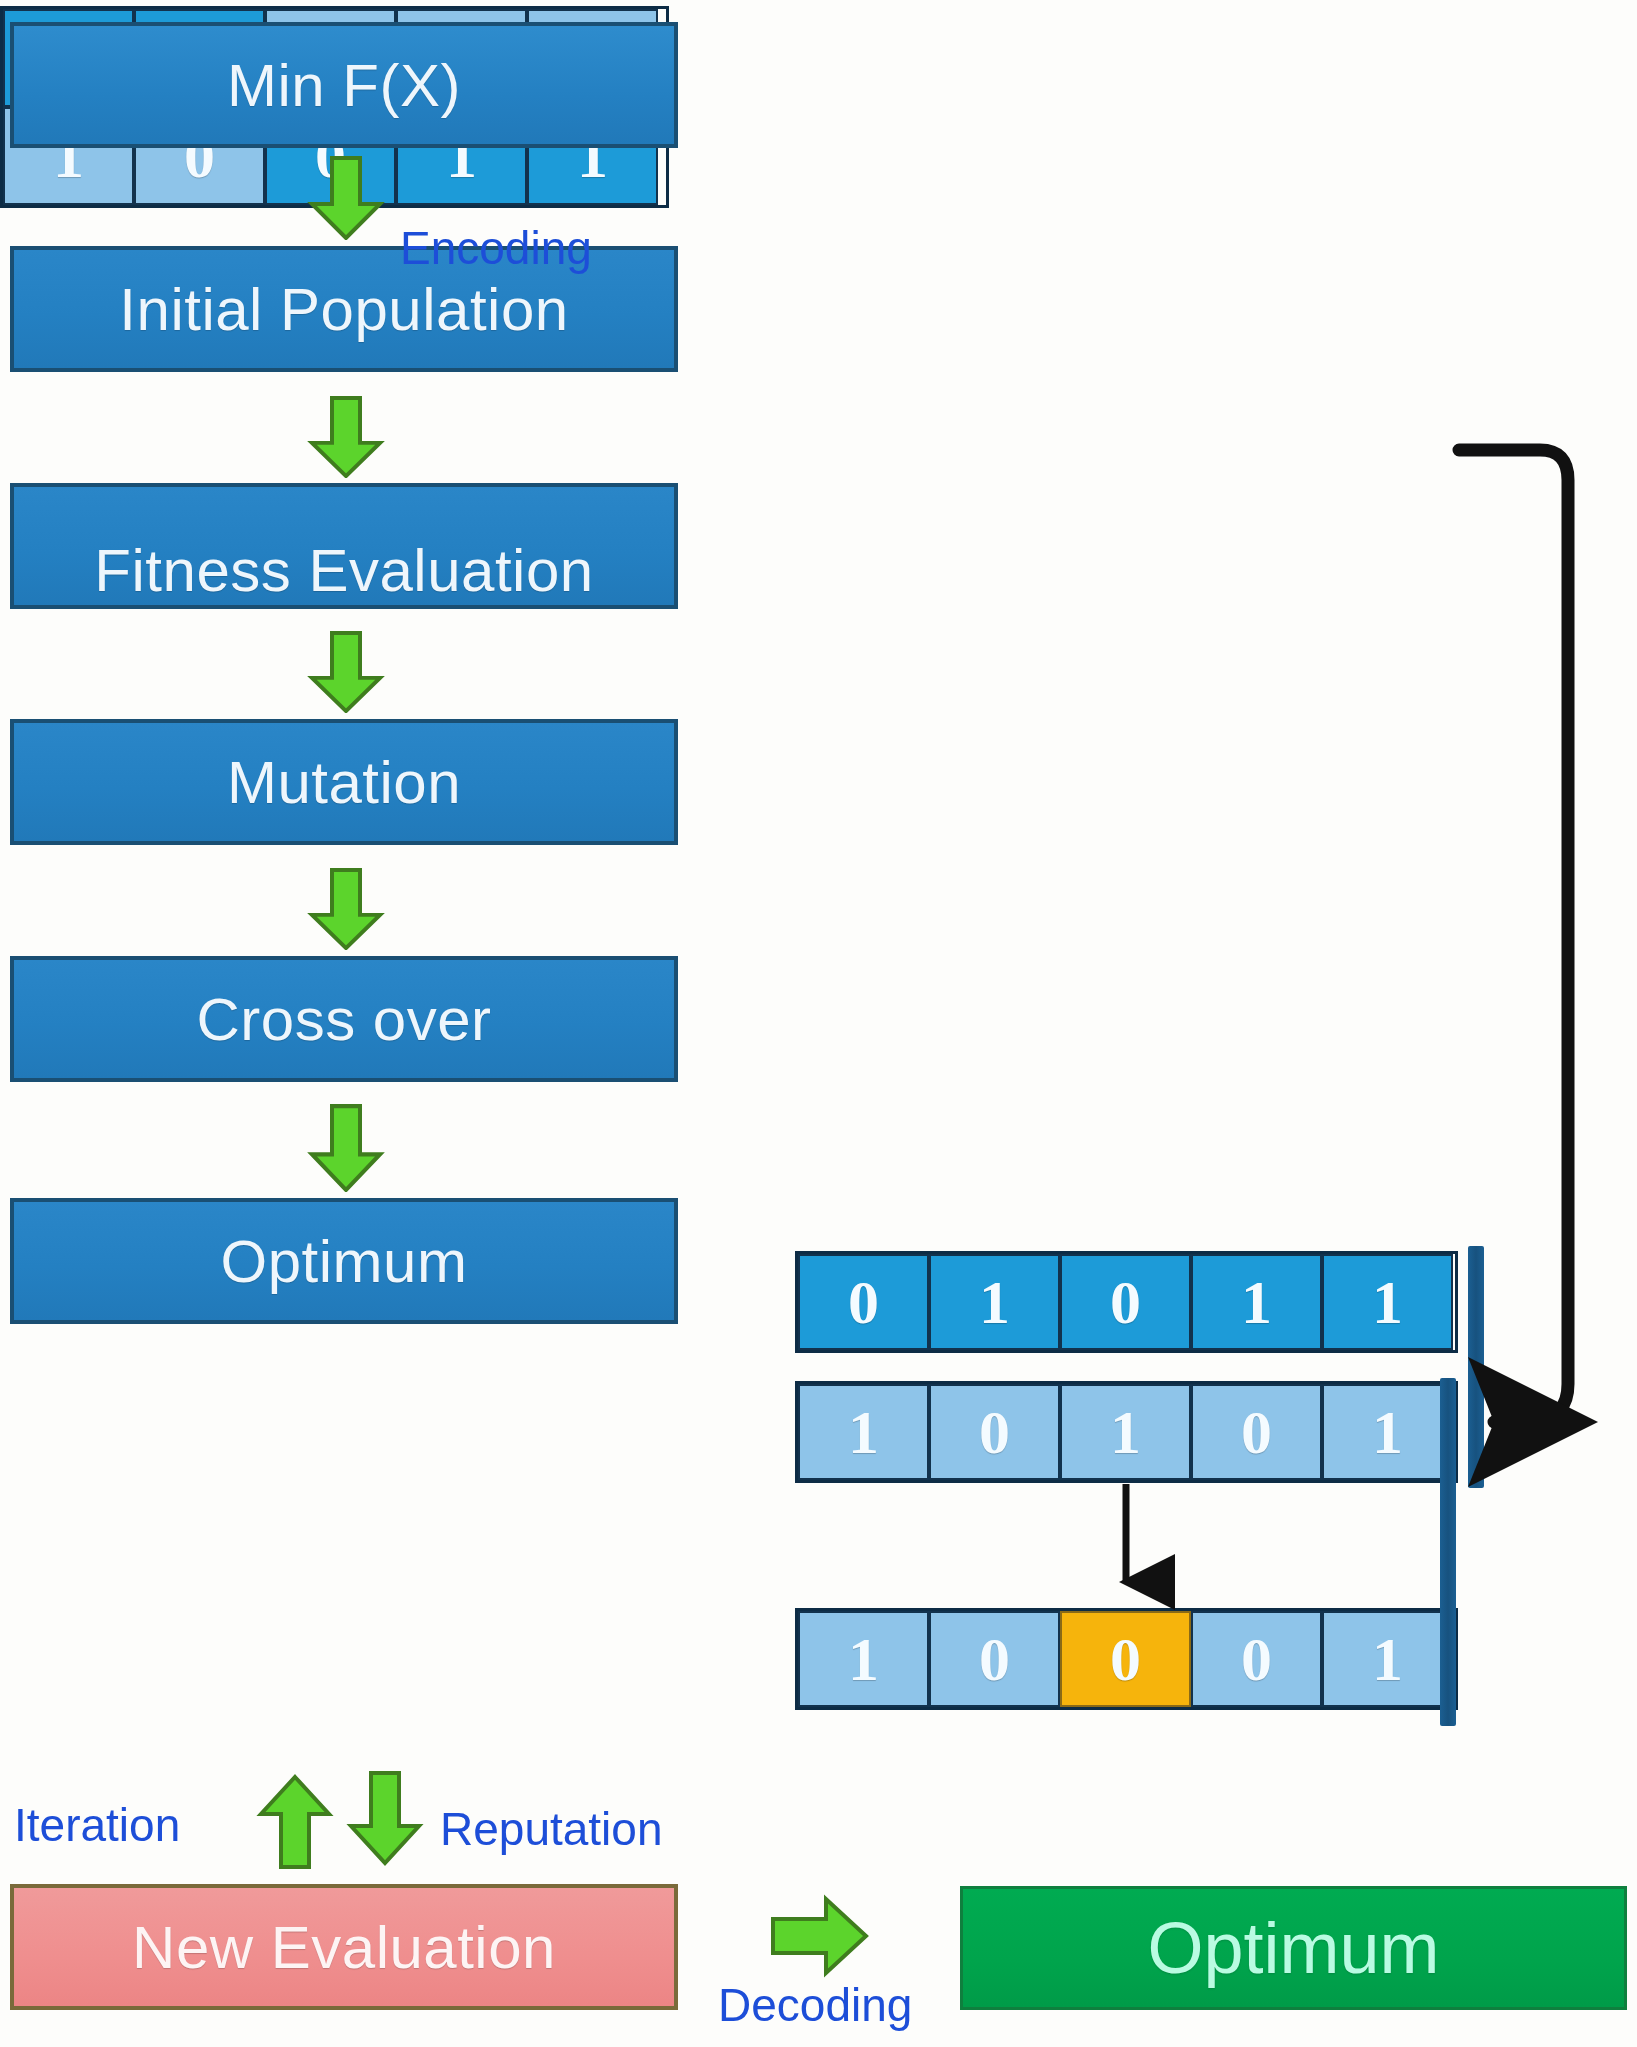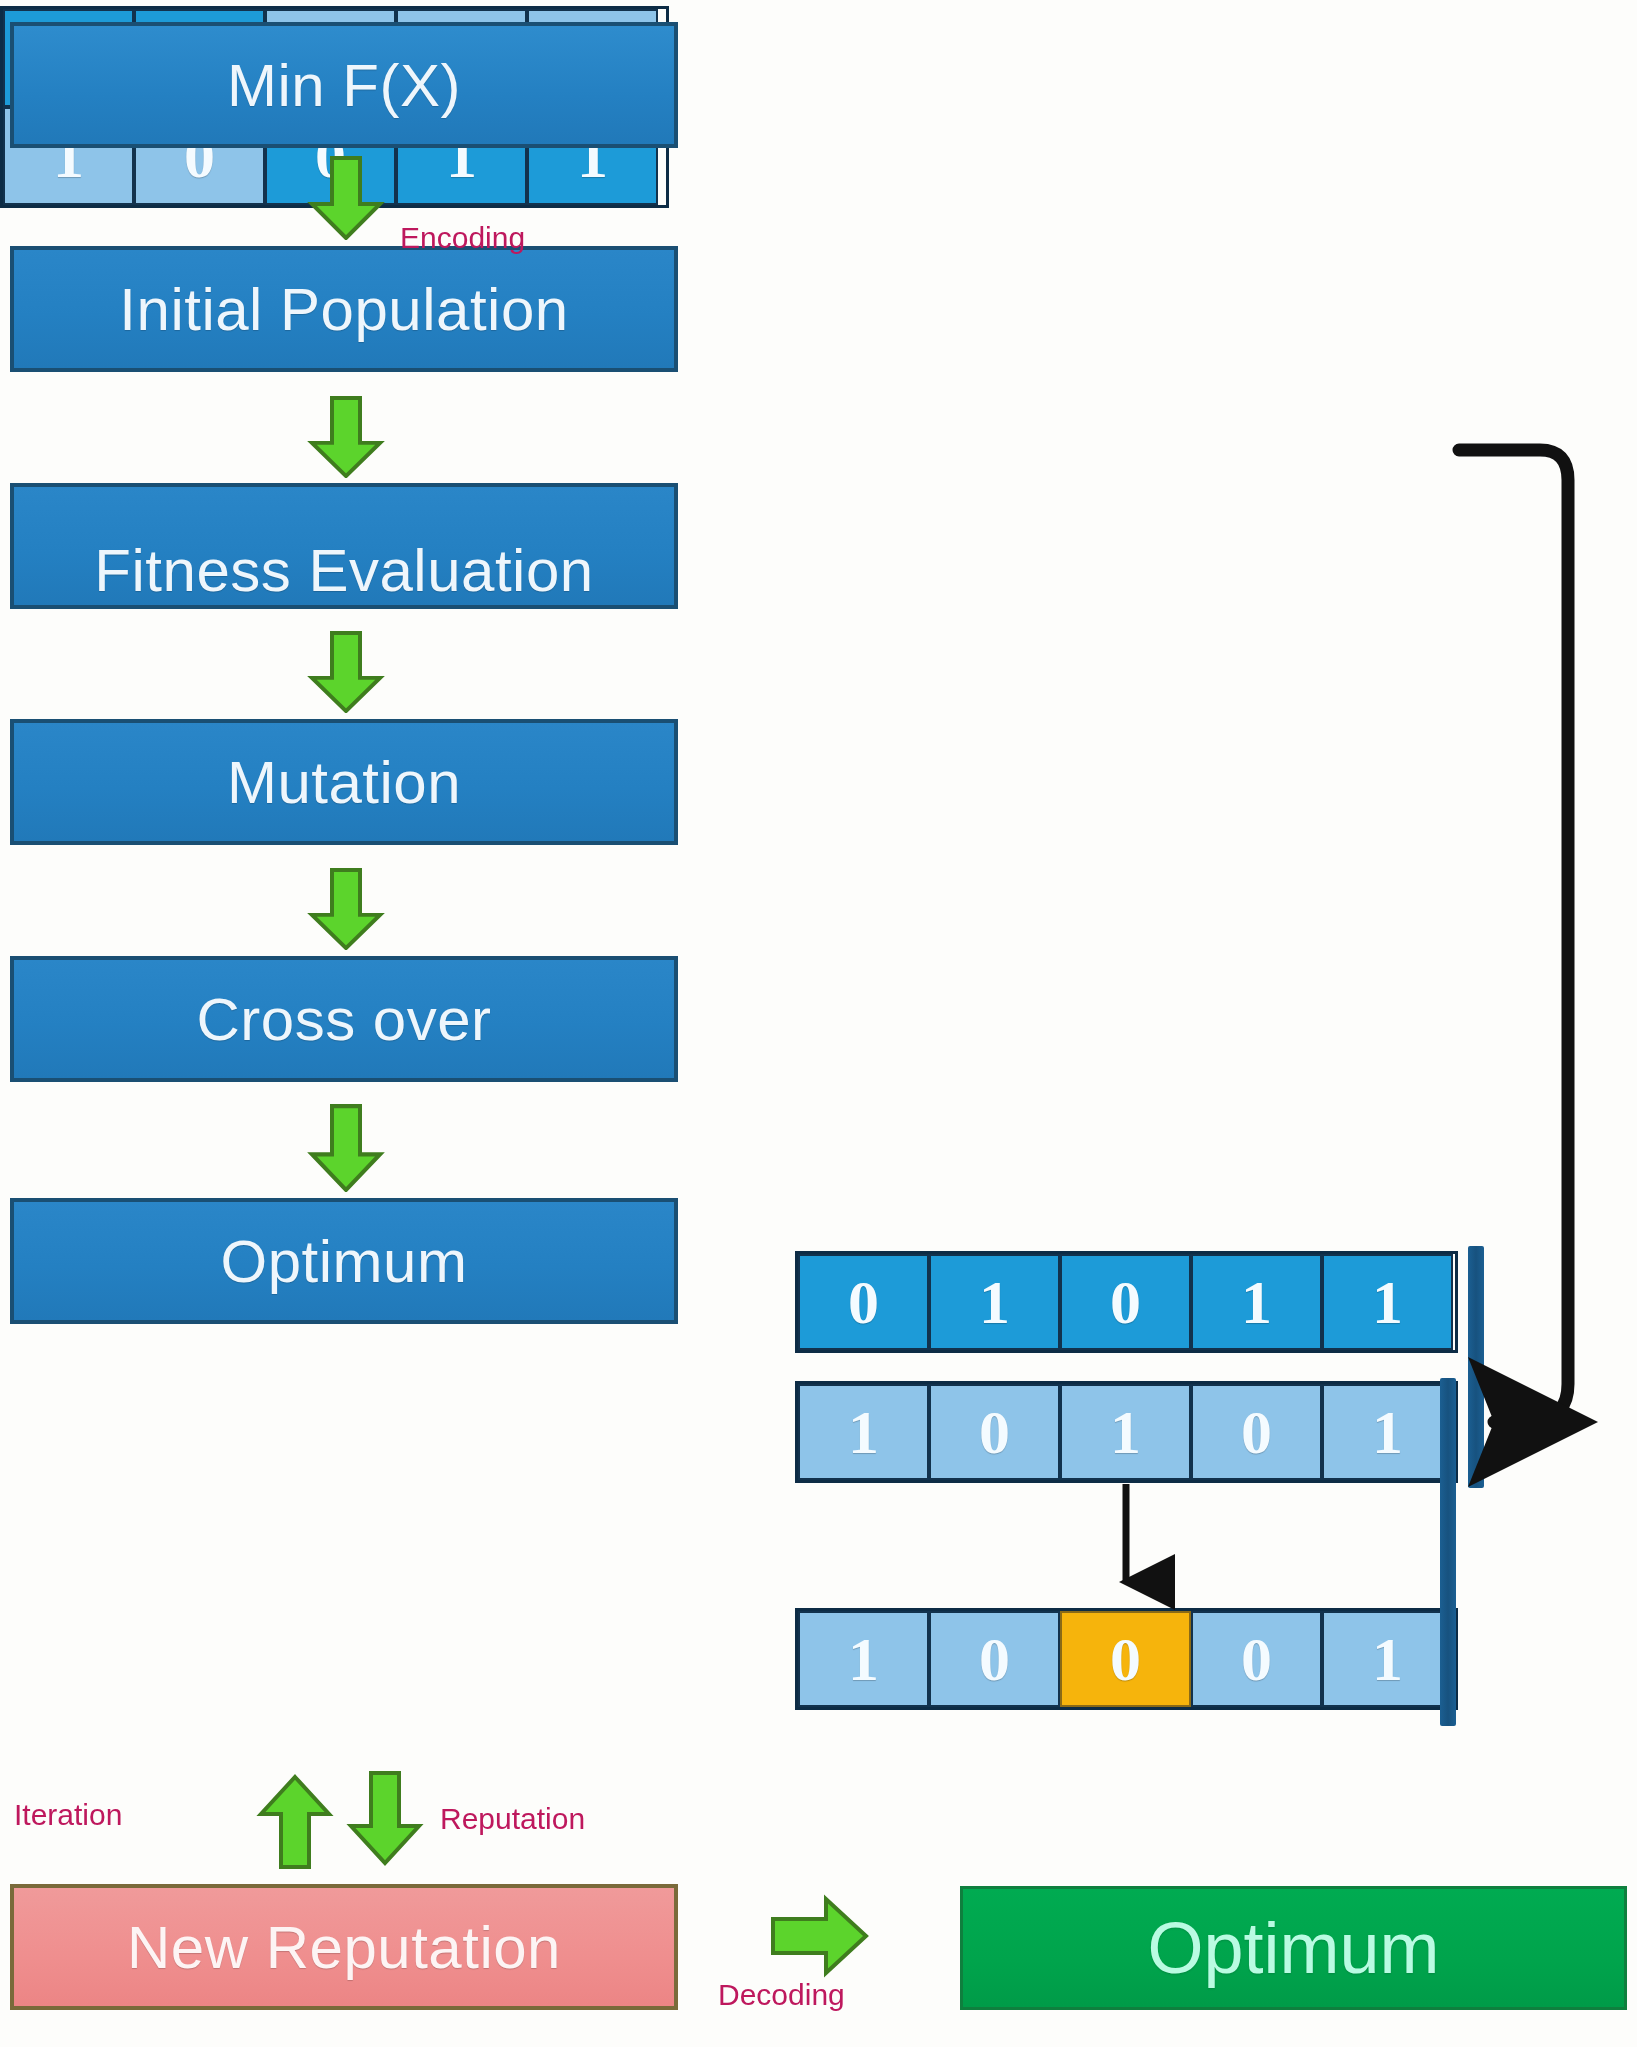--- a/index.html
+++ b/index.html
@@ -32,21 +32,21 @@
     color:#b9fbe2;font-size:72px;
     text-shadow:0 1px 2px rgba(0,0,0,.15);
   }
 
   
   .garrow{position:absolute;}
   .garrow svg{display:block;width:100%;height:100%;}
 
   
   .lab{
-    position:absolute;color:#be185d;font-size:30px;
+    position:absolute;color:#1d4ed8;font-size:46px;
     font-family:"Liberation Sans", sans-serif;white-space:nowrap;
   }
   .mrow{display:flex;}
   .cell{
     box-sizing:border-box;
     display:flex;align-items:center;justify-content:center;
     color:#f4fbff;
     font-family:"Liberation Serif", serif;
     font-weight:700;
     text-shadow:0 1px 1px rgba(0,0,0,.22);
@@ -93,21 +93,21 @@
 
   <div class="pbox" style="top:950px;height:126px;">
     <span>Cross over</span>
   </div>
 
   <div class="pbox" style="top:1192px;height:126px;">
     <span>Optimum</span>
   </div>
 
   <div class="pbox newgen" style="top:1878px;height:126px;">
-    <span>New Reputation</span>
+    <span>New Evaluation</span>
   </div>
 
   <div class="gbox" style="left:960px;top:1880px;width:667px;height:124px;">
     <span>Optimum</span>
   </div>
 
   <div class="garrow" style="left:306px;top:150px;width:80px;height:84px;">
     <svg viewBox="0 0 80 84" preserveAspectRatio="none">
       <polygon points="26,2 54,2 54,48 74,48 40,82 6,48 26,48" fill="#5cd42c" stroke="#3f7d1e" stroke-width="4"></polygon>
     </svg>

